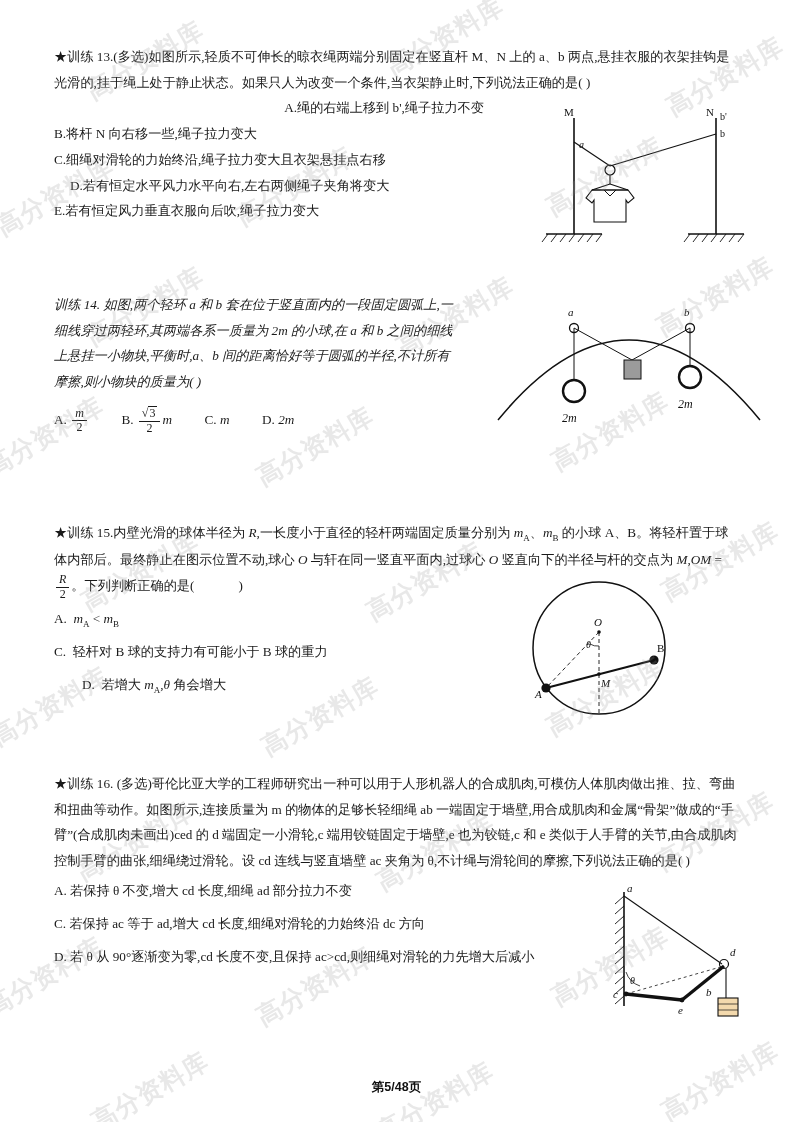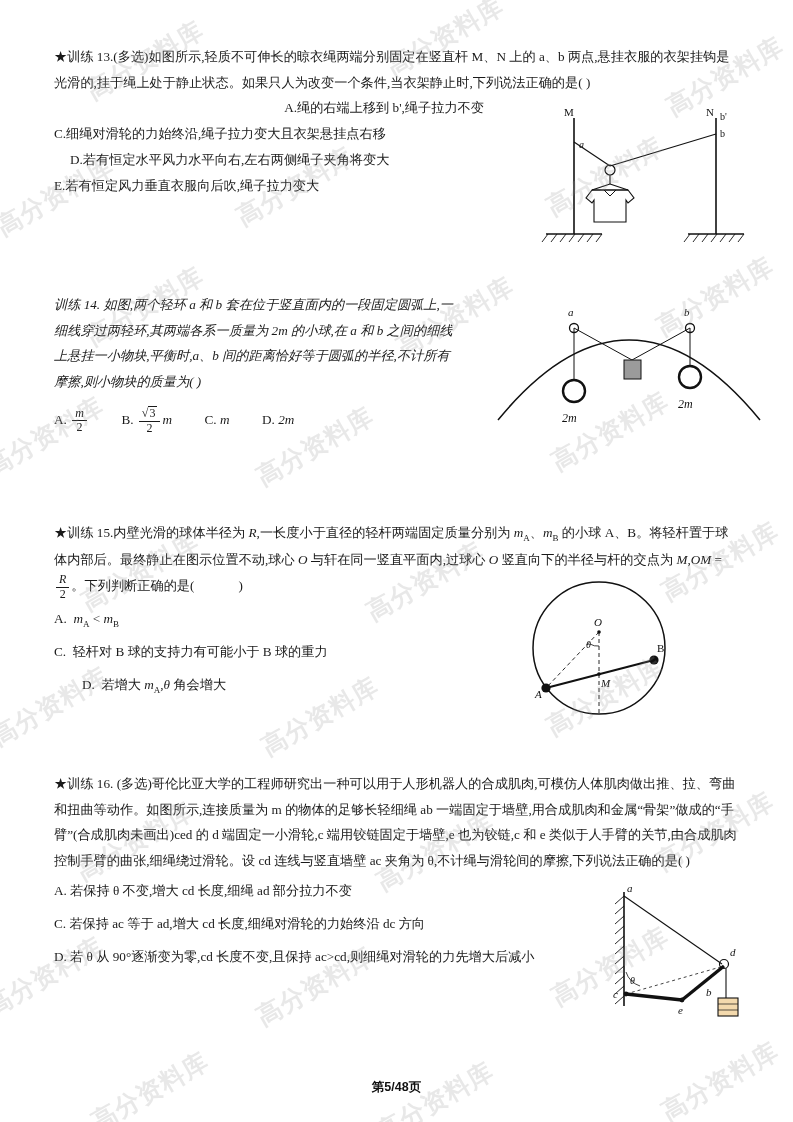--- a/index.html
+++ b/index.html
@@ -142,20 +142,21 @@
     <div class="wm" style="left:85px;  top:1075px;">高分资料库</div>
     <div class="wm" style="left:370px; top:1085px;">高分资料库</div>
     <div class="wm" style="left:655px; top:1065px;">高分资料库</div>
   </div>
 
   <div class="content">
 
     <div class="q-block" style="min-height:200px;">
       <div class="q-head" style="width:100%;">★训练 13.(多选)如图所示,轻质不可伸长的晾衣绳两端分别固定在竖直杆 M、N 上的 a、b 两点,悬挂衣服的衣架挂钩是光滑的,挂于绳上处于静止状态。如果只人为改变一个条件,当衣架静止时,下列说法正确的是(        )</div>
       <div class="opt" style="width:430px;text-align:right;">A.绳的右端上移到 b',绳子拉力不变</div>
+      <div class="opt" style="width:430px;">B.将杆 N 向右移一些,绳子拉力变大</div>
       <div class="opt" style="width:470px;">C.细绳对滑轮的力始终沿,绳子拉力变大且衣架悬挂点右移</div>
       <div class="opt" style="width:470px;margin-left:16px;">D.若有恒定水平风力水平向右,左右两侧绳子夹角将变大</div>
       <div class="opt" style="width:470px;">E.若有恒定风力垂直衣服向后吹,绳子拉力变大</div>
 
       <div class="figwrap" style="left:470px; top:60px; width:250px; height:160px;">
         <svg width="250" height="160" viewBox="0 0 250 160">
 
           <line x1="50" y1="14" x2="50" y2="130" stroke="#111" stroke-width="1.6"></line>
 
           <line x1="192" y1="14" x2="192" y2="130" stroke="#111" stroke-width="1.6"></line>

